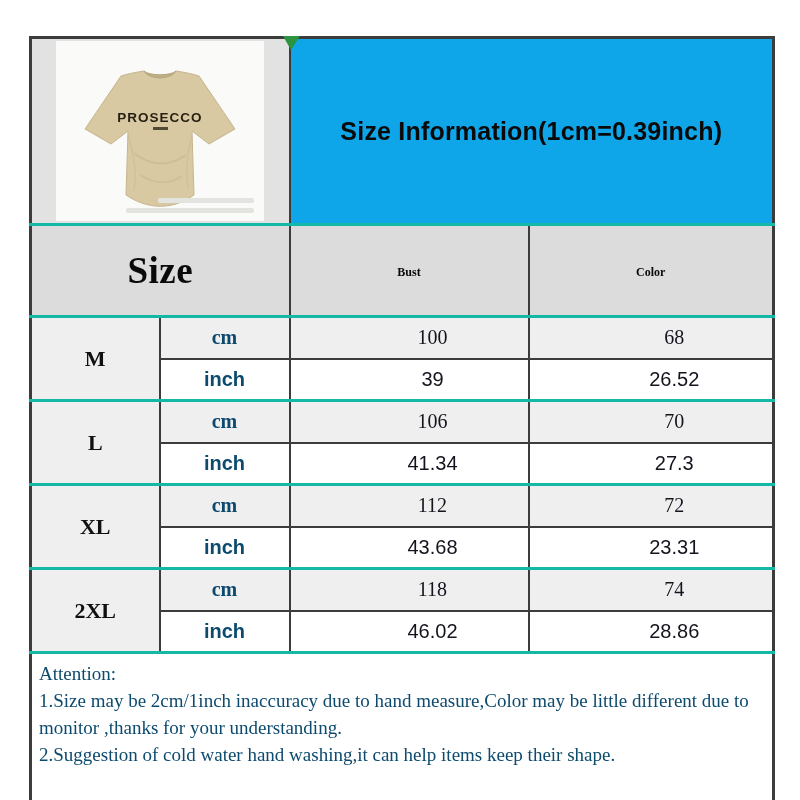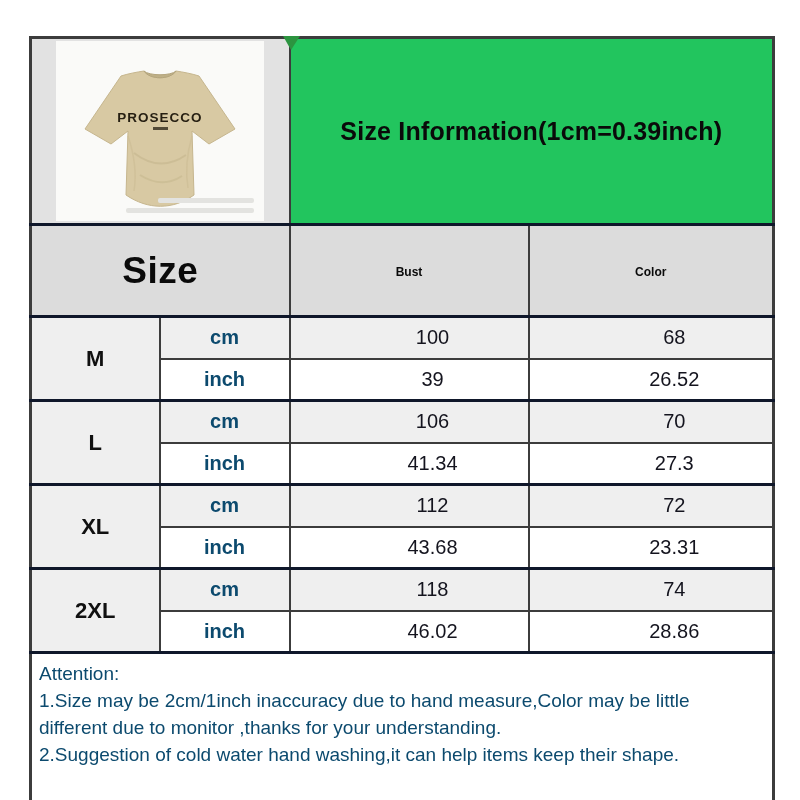--- a/index.html
+++ b/index.html
@@ -20,36 +20,36 @@
     table-layout: fixed;
     border: 3px solid #3c3c3c;
   }
   td {
     border: 2px solid #3c3c3c;
     padding: 0;
     text-align: center;
     vertical-align: middle;
     overflow: hidden;
   }
-  .group-start td, tr.row-header td, tr.row-attention td { border-top: 3px solid #0f172a; }
+  .group-start td, tr.row-header td, tr.row-attention td { border-top: 3px solid #14b8a6; font-family: Liberation Serif, serif; }
 
   
   tr.row-top td { height: 186px; }
   td.cell-image { background: #e2e2e2; }
   .img-frame {
     position: relative;
     width: 208px; height: 180px;
     margin: 2px auto 2px auto;
     background: #fafaf8;
   }
   .watermark-line { position: absolute; background: #e3e3e0; border-radius: 2px; }
   .wm1 { right: 10px; bottom: 18px; width: 96px; height: 5px; }
   .wm2 { right: 10px; bottom: 8px;  width: 128px; height: 5px; }
 
-  td.cell-title { background: #22c55e; }
+  td.cell-title { background: #0ea5e9; }
   .title {
     font-size: 25px;
     font-weight: bold;
     color: #0a0a0a;
     letter-spacing: 0.2px;
   }
 
   
   tr.row-header td { height: 92px; background: #dcdcdc; font-weight: bold; color: #0a0a0a; }
   .hdr-size { font-size: 37px; letter-spacing: 0.5px; }

